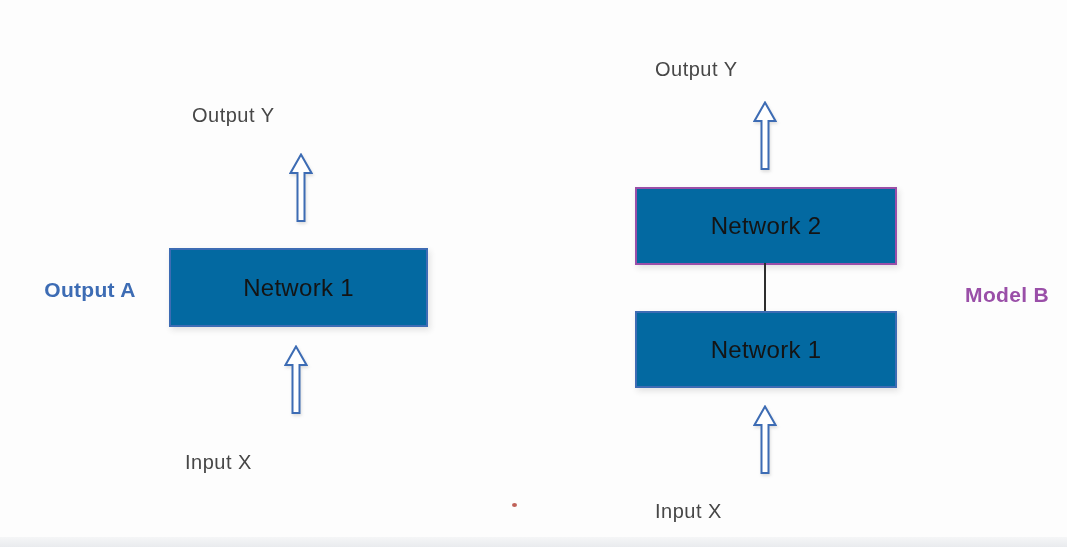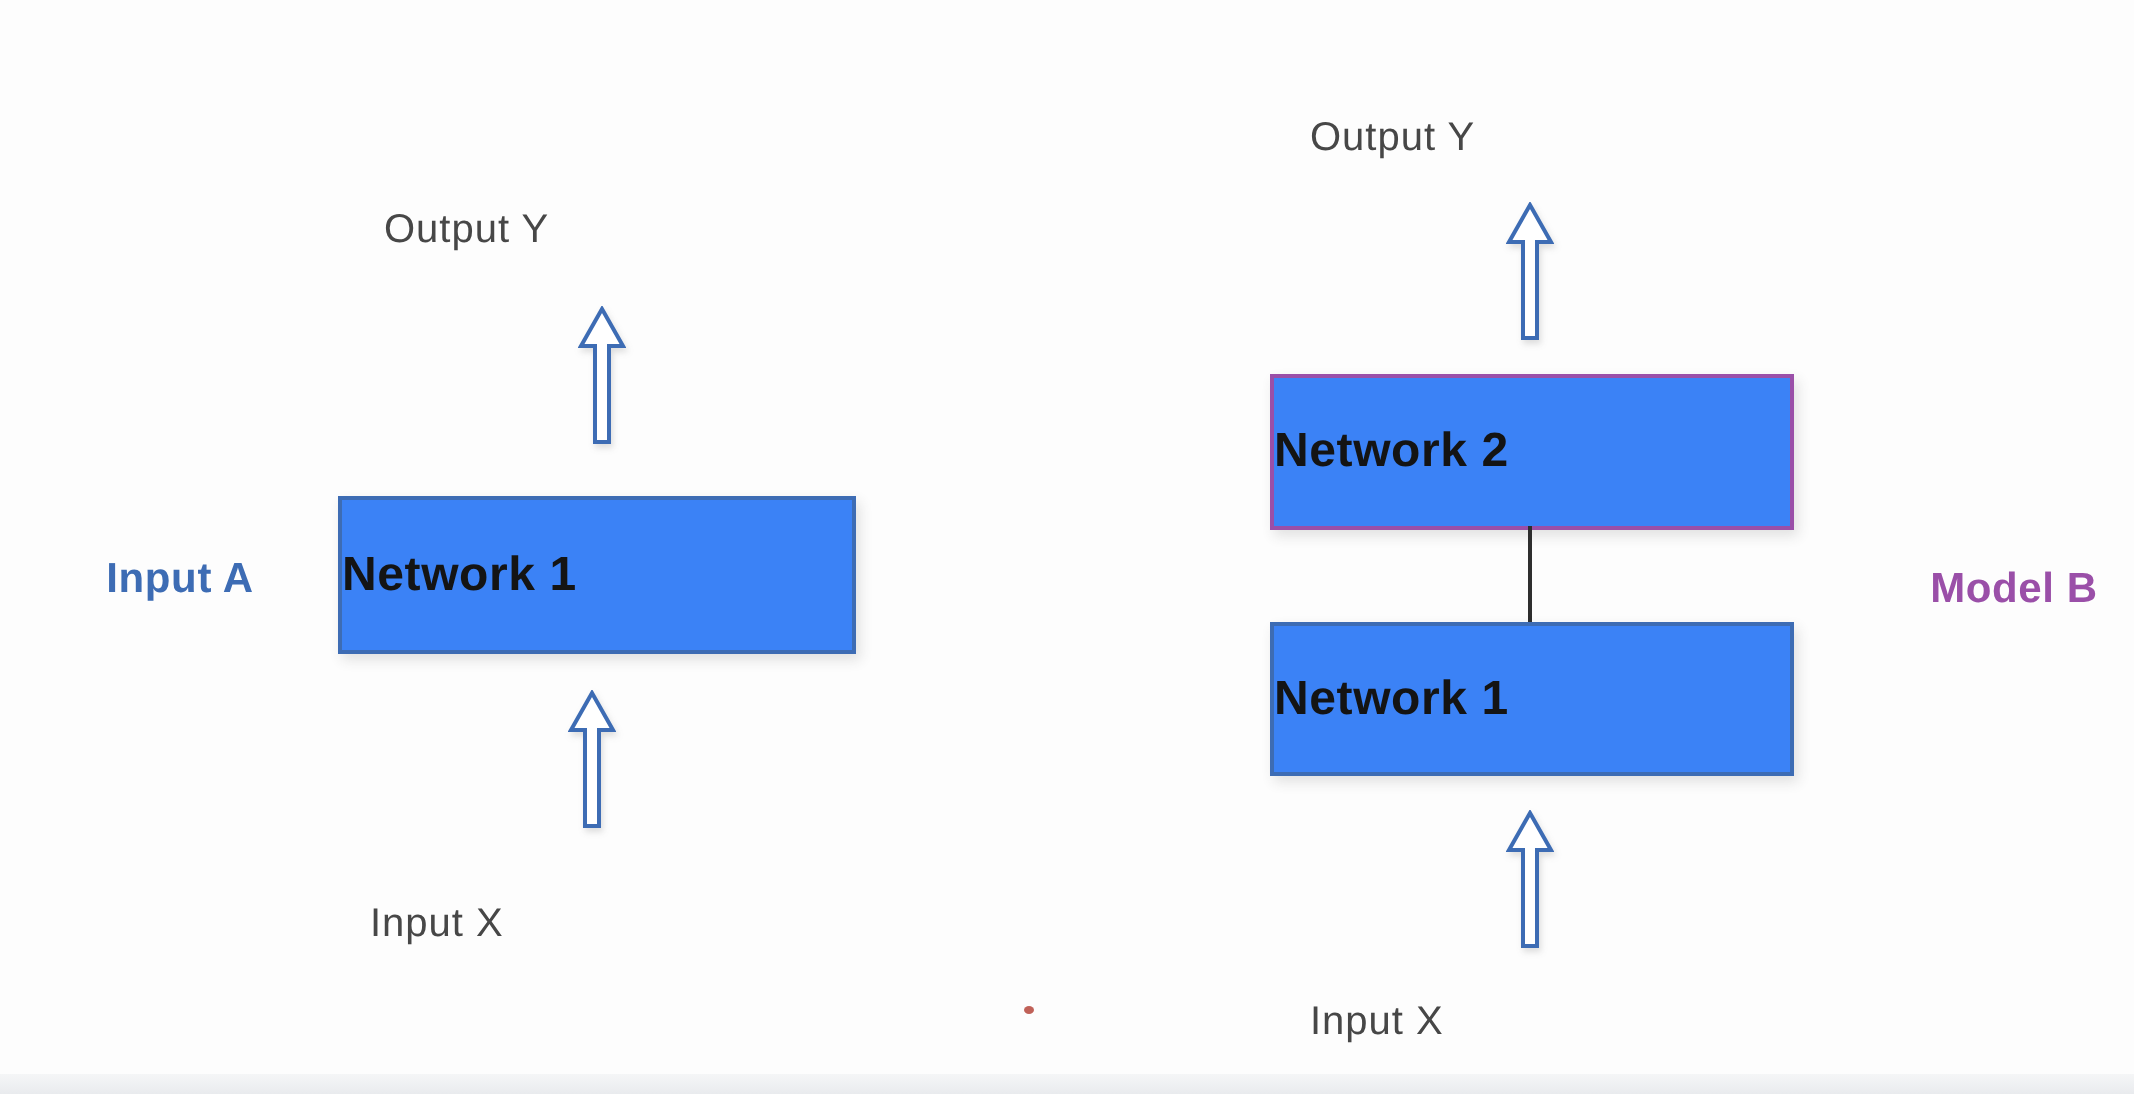--- a/index.html
+++ b/index.html
@@ -33,25 +33,26 @@
     width: 130px;
     text-align: center;
     font-size: 21px;
     font-weight: 700;
     letter-spacing: 0.3px;
   }
   .model-label.blue { color: var(--blue, #3d6cb4); }
   .model-label.purple { color: var(--purple, #9a4fa8); }
   .net-box {
     position: absolute;
-    background: #3b82f6;
+    background: #0369a1;
     display: flex;
     align-items: center;
+    justify-content: center;
     font-size: 24px;
-    font-weight: 700;
+    font-weight: 400;
     letter-spacing: 0.3px;
     color: var(--box-text, #141414);
     box-shadow: 2px 3px 6px rgba(60,60,60,0.14);
   }
   .net-box.blue-border { border: 2px solid var(--blue, #3d6cb4); }
   .net-box.purple-border { border: 2px solid var(--purple, #9a4fa8); }
   .arrow {
     position: absolute;
     color: var(--blue, #3d6cb4);
     filter: drop-shadow(1px 2px 1.5px rgba(80,80,80,0.18));
@@ -114,21 +115,21 @@
 
     <svg class="arrow a-arrow-top" width="24" height="70" viewBox="0 0 24 70">
       <polygon points="12,1.5 22.5,20 15.5,20 15.5,68 8.5,68 8.5,20 1.5,20"></polygon>
     </svg>
 
     <div class="net-box blue-border a-box">
       <span>Network 1</span>
       <span class="red-dot a-dot"></span>
     </div>
 
-    <div class="model-label blue a-label">Input A</div>
+    <div class="model-label blue a-label">Output A</div>
 
     <svg class="arrow a-arrow-bottom" width="24" height="70" viewBox="0 0 24 70">
       <polygon points="12,1.5 22.5,20 15.5,20 15.5,68 8.5,68 8.5,20 1.5,20"></polygon>
     </svg>
 
     <div class="io-label a-input">Input X</div>
   </div>
 
   <div class="model-group">
 

